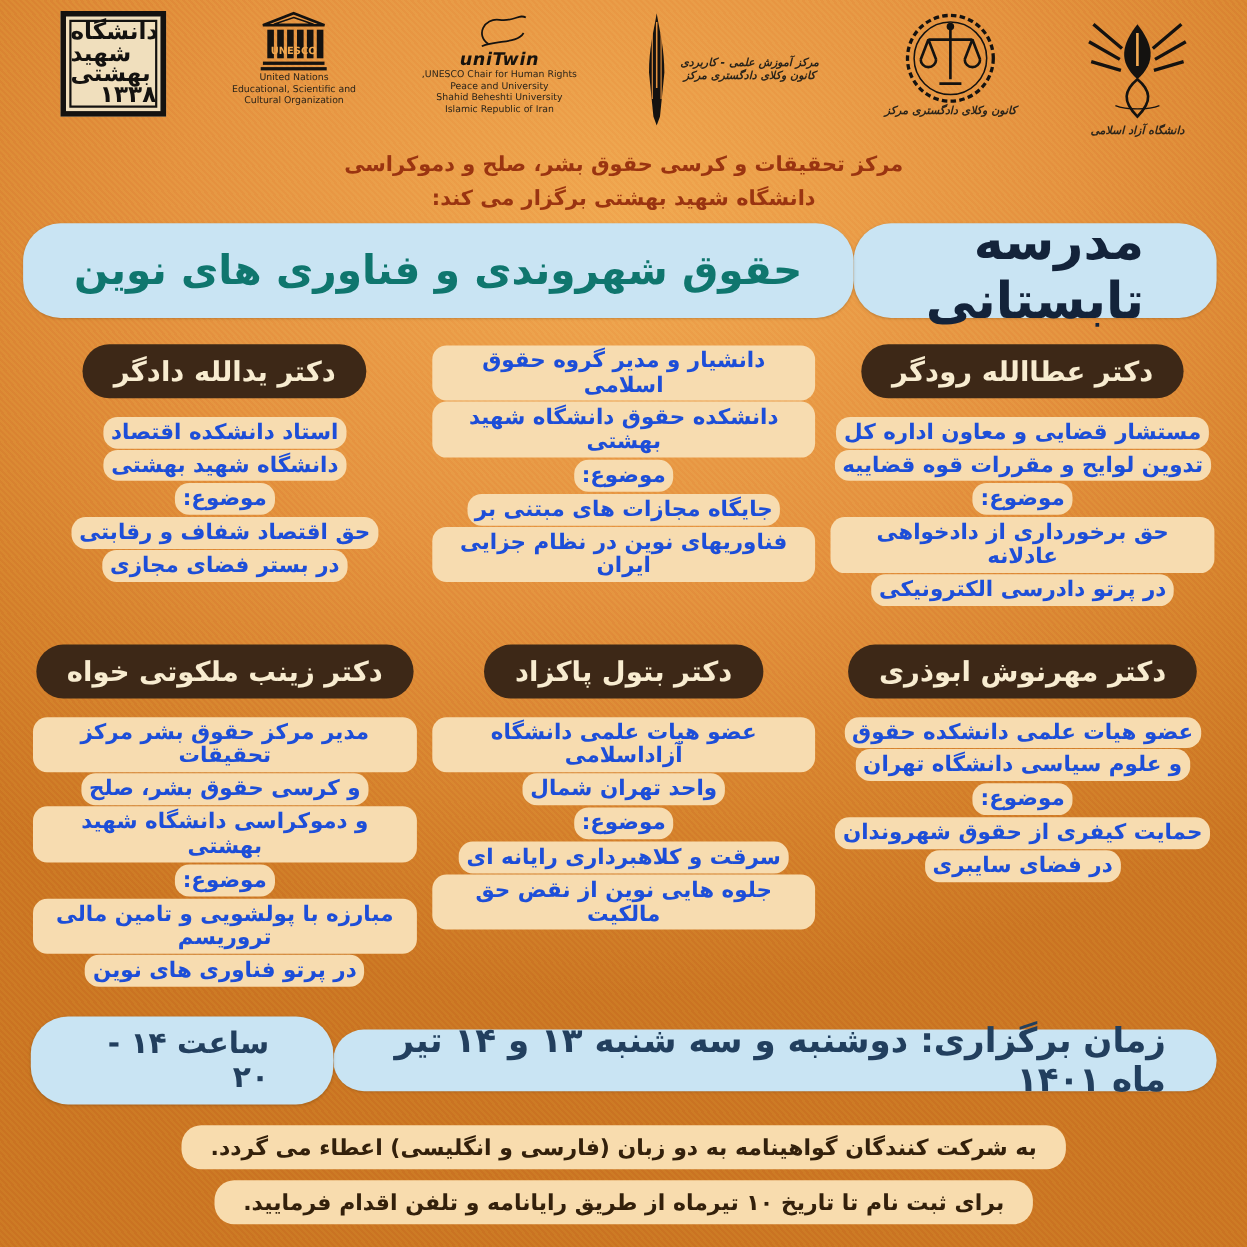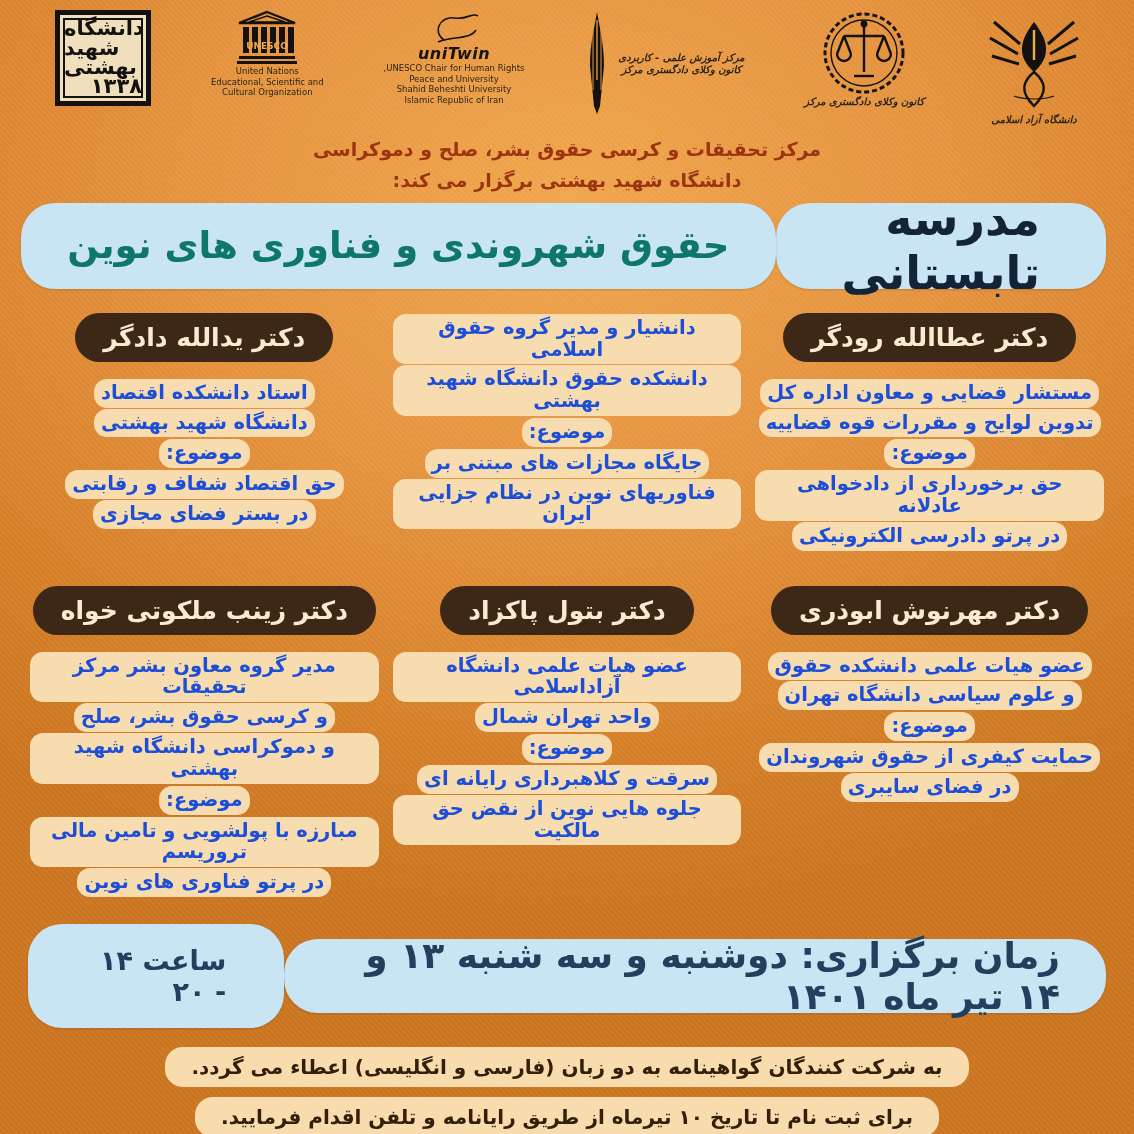--- a/index.html
+++ b/index.html
@@ -68,22 +68,22 @@
     white-space:nowrap;}
   .speaker-desc{text-align:center;}
   .speaker-desc .line{line-height:1.12;margin:1px 0;}
   .speaker-desc .line span{
     display:inline-block;background:#f7dcb0;color:#1d4ed8;border-radius:13px;
     padding:3px 7px 4px;font-weight:900;font-size:19.5px;
   }
   
   .schedule-row{position:relative;z-index:2;display:flex;justify-content:space-between;
     align-items:center;padding:26px 28px 0 28px;}
-  .schedule-date{font-size:36px;height:74px;padding:0 46px;}
-  .schedule-time{font-size:27px;height:72px;padding:16px 58px;}
+  .schedule-date{font-size:31px;height:56px;padding:0 46px;}
+  .schedule-time{font-size:27px;height:72px;padding:4px 58px;}
   
   .notes{position:relative;z-index:2;display:flex;flex-direction:column;align-items:center;margin-top:14px;}
   .note-pill{font-size:20px;padding:8px 26px;border-radius:18px;margin:5px 0;white-space:nowrap;}
   svg{display:block;}
 </style>
 </head>
 <body>
 
 <div class="poster">
 
@@ -266,21 +266,21 @@
         </div>
       <div class="speaker-desc">
           <div class="line"><span>سرقت و کلاهبرداری رایانه ای</span></div>
           <div class="line"><span>جلوه هایی نوین از نقض حق مالکیت</span></div>
         </div>
     </div>
 
     <div class="speaker">
       <div class="pill-dark speaker-name">دکتر زینب ملکوتی خواه</div>
       <div class="speaker-desc">
-          <div class="line"><span>مدیر گروه معاون بشر مرکز تحقیقات</span></div>
+          <div class="line"><span>مدیر مرکز حقوق بشر مرکز تحقیقات</span></div>
           <div class="line"><span>و کرسی حقوق بشر، صلح</span></div>
           <div class="line"><span>و دموکراسی دانشگاه شهید بهشتی</span></div>
         </div>
       <div class="speaker-desc">
           <div class="line"><span>موضوع:</span></div>
         </div>
       <div class="speaker-desc">
           <div class="line"><span>مبارزه با پولشویی و تامین مالی تروریسم</span></div>
           <div class="line"><span>در پرتو فناوری های نوین</span></div>
         </div>

